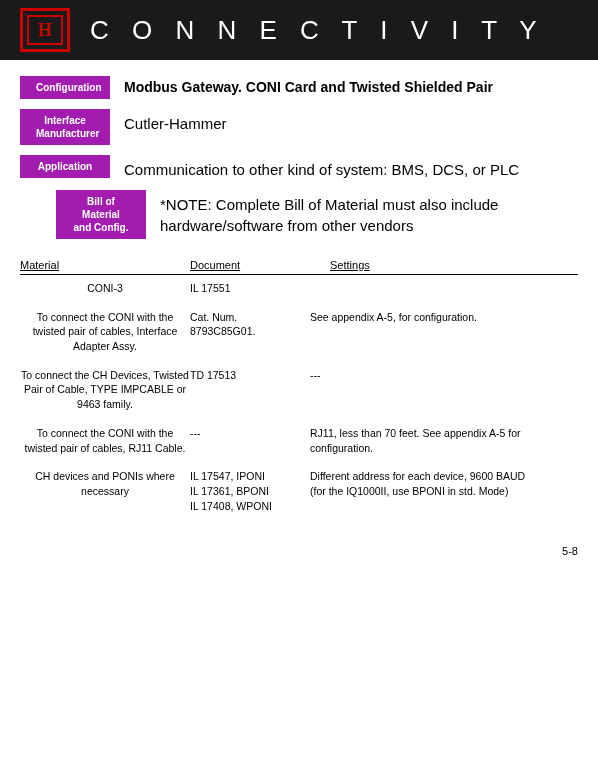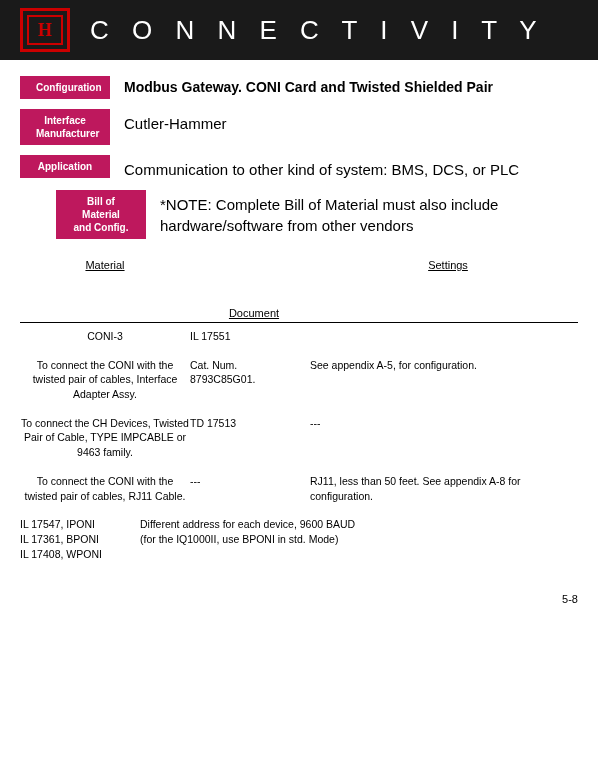--- a/index.html
+++ b/index.html
@@ -64,21 +64,21 @@
     }
 
     
     .info-row {
       display: flex;
       align-items: flex-start;
       margin-bottom: 10px;
     }
 
     .label-box {
-      background: #be185d;
+      background: #a21caf;
       color: #ffffff;
       font-size: 10px;
       font-weight: bold;
       text-align: center;
       padding: 5px 16px;
       min-width: 90px;
       width: 90px;
       flex-shrink: 0;
       line-height: 1.3;
     }
@@ -105,32 +105,30 @@
     
     .table-section {
       margin-top: 20px;
     }
 
     .table-header {
       display: flex;
       border-bottom: 1px solid #000000;
       padding-bottom: 3px;
       margin-bottom: 6px;
-      text-align: center;
     }
 
     .col-material {
       width: 170px;
       flex-shrink: 0;
     }
 
     .col-document {
-      width: 128px;
-      flex-shrink: 0;
-      margin-top: 48px;
+      width: 140px;
+      flex-shrink: 0;
     }
 
     .col-settings {
       flex: 1;
     }
 
     .col-header {
       font-size: 11px;
       text-decoration: underline;
       font-weight: normal;
@@ -225,24 +223,25 @@
 
     <div class="table-row-item">
       <div class="cell cell-material">To connect the CH  Devices, Twisted Pair of Cable, TYPE IMPCABLE or 9463 family.</div>
       <div class="cell cell-document">TD 17513</div>
       <div class="cell cell-settings">---</div>
     </div>
 
     <div class="table-row-item">
       <div class="cell cell-material">To connect the  CONI with the twisted pair of cables, RJ11 Cable.</div>
       <div class="cell cell-document">---</div>
-      <div class="cell cell-settings">RJ11, less than 50 feet. See appendix A-8 for configuration.</div>
-    </div>
-
-    <div class="table-row-item">
+      <div class="cell cell-settings">RJ11, less than 70 feet. See appendix A-5 for configuration.</div>
+    </div>
+
+    <div class="table-row-item">
+      <div class="cell cell-material">CH devices and PONIs where necessary</div>
       <div class="cell cell-document">IL 17547, IPONI<br>IL 17361, BPONI<br>IL 17408, WPONI</div>
       <div class="cell cell-settings">Different address for each device, 9600 BAUD<br>(for the IQ1000II, use BPONI in std. Mode)</div>
     </div>
 
   </div>
 
   <div class="page-number">5-8</div>
 
 </div>
 

